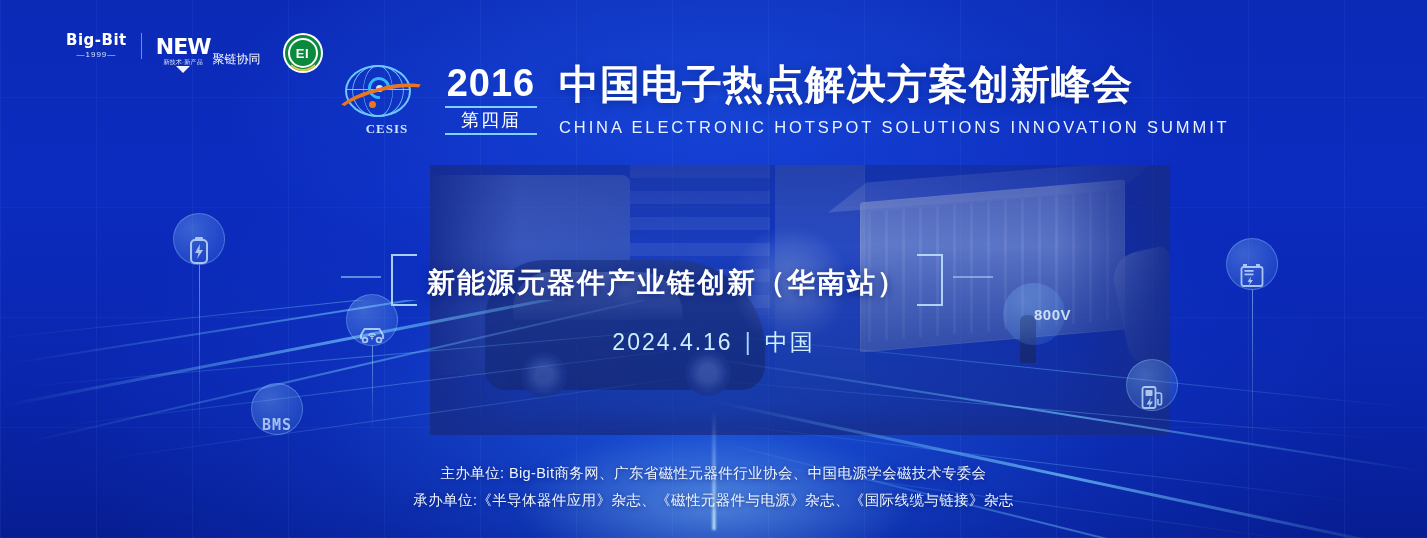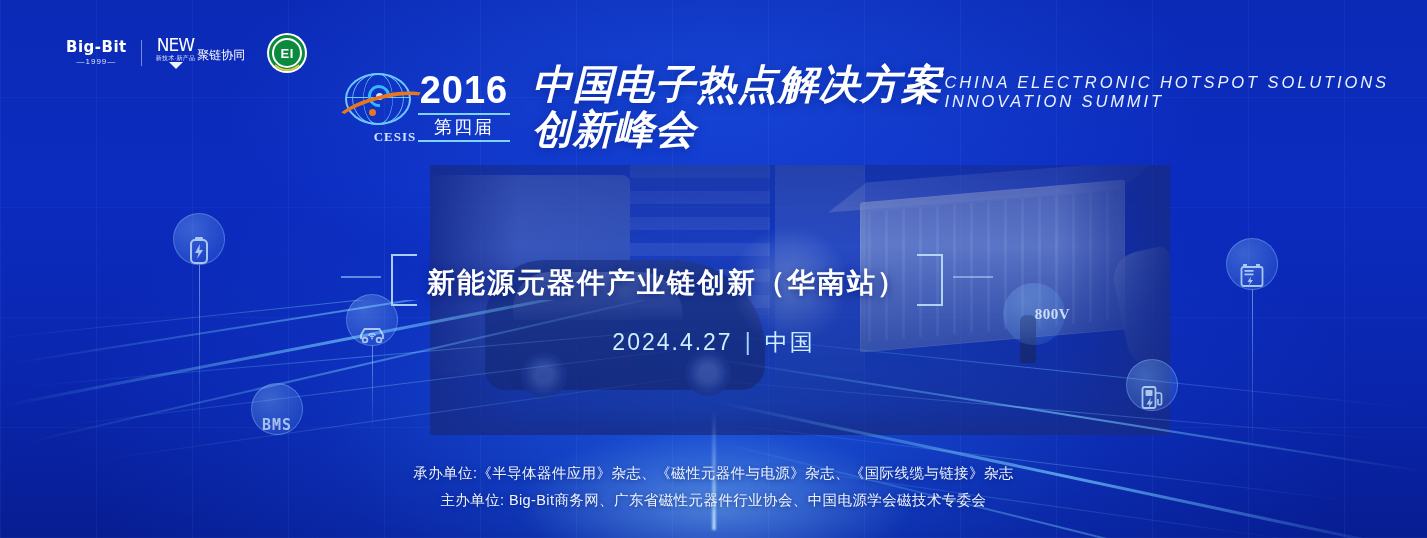--- a/index.html
+++ b/index.html
@@ -61,28 +61,28 @@
   .rays{position:absolute;left:0;top:300px;width:1427px;height:238px;overflow:hidden;pointer-events:none;}
   .ray{position:absolute;height:2px;border-radius:2px;transform-origin:left center;}
   .rayL{right:50%;background:linear-gradient(270deg,rgba(140,225,255,.0),rgba(120,210,255,.75),rgba(190,235,255,.0));}
   .rayR{left:50%;background:linear-gradient(90deg,rgba(140,225,255,.0),rgba(120,210,255,.75),rgba(190,235,255,.0));}
   .corebeam{position:absolute;left:50%;bottom:8px;width:3px;height:120px;transform:translateX(-50%);
     background:linear-gradient(180deg,rgba(190,240,255,0),rgba(210,245,255,.95));filter:blur(1px);}
   .corehalo{position:absolute;left:50%;bottom:-40px;width:420px;height:150px;transform:translateX(-50%);
     background:radial-gradient(ellipse at center,rgba(150,215,255,.45),rgba(60,140,255,0) 68%);filter:blur(6px);}
 
   
-  .toplogos{position:absolute;left:66px;top:33px;display:flex;align-items:center;gap:14px;}
+  .toplogos{position:absolute;left:66px;top:33px;display:flex;gap:14px;}
   .bigbit{display:flex;flex-direction:column;align-items:center;line-height:1;}
   .bigbit .bb-main{font-size:15px;font-weight:bold;color:#fff;letter-spacing:.5px;font-family:"DejaVu Sans",sans-serif;}
   .bigbit .bb-year{font-size:8px;color:#dbe6ff;letter-spacing:1px;margin-top:3px;}
   .divbar{width:1px;height:26px;background:rgba(255,255,255,.45);}
   .newlogo{display:flex;align-items:flex-end;gap:2px;}
   .newmark{display:flex;flex-direction:column;align-items:center;line-height:1;}
-  .newmark .nw{font-size:17px;font-weight:normal;color:#fff;letter-spacing:-1px;font-family:"DejaVu Sans",sans-serif;}
+  .newmark .nw{font-size:22px;font-weight:bold;color:#fff;letter-spacing:-1px;font-family:"DejaVu Sans",sans-serif;}
   .newmark .nwsub{font-size:6px;color:#e3ecff;letter-spacing:.2px;margin-top:1px;}
   .newmark .nwtri{width:0;height:0;border-left:7px solid transparent;border-right:7px solid transparent;
     border-top:7px solid #fff;margin-top:1px;opacity:.95;}
   .newtail{font-size:12px;color:#fff;margin-bottom:5px;}
   .eiseal{width:40px;height:40px;border-radius:50%;background:#fff;position:relative;
     display:flex;align-items:center;justify-content:center;margin-left:8px;}
   .eiseal .ring{position:absolute;inset:2px;border-radius:50%;border:3px solid #0b8a3d;}
   .eiseal .ring2{position:absolute;inset:7px;border-radius:50%;background:#0b8a3d;}
   .eiseal .eitext{position:relative;z-index:2;color:#fff;font-weight:bold;font-size:13px;letter-spacing:.5px;}
   .eiseal .arc{position:absolute;left:50%;top:50%;transform:translate(-50%,-50%);width:36px;height:36px;
@@ -97,30 +97,30 @@
     border:1.5px solid #6fc8ff;transform:scaleX(.45);}
   .cesis .mer2{position:absolute;left:10px;top:2px;width:66px;height:52px;border-radius:50%;
     border:1.5px solid #6fc8ff;transform:scaleX(.78);}
   .cesis .par{position:absolute;left:11px;top:26px;width:64px;height:0;border-top:1.5px solid #6fc8ff;}
   .cesis .spiral{position:absolute;left:33px;top:14px;width:22px;height:22px;border-radius:50%;
     border:3px solid #37b6ff;border-right-color:transparent;transform:rotate(40deg);}
   .cesis .dot{position:absolute;left:41px;top:22px;width:7px;height:7px;border-radius:50%;background:#cdeaff;}
   .cesis .swoosh{position:absolute;left:0;top:24px;width:96px;height:30px;border-radius:50%;
     border:4px solid transparent;border-top-color:#e8761e;transform:rotate(-14deg);}
   .cesis .cdot{position:absolute;left:34px;top:38px;width:7px;height:7px;border-radius:50%;background:#e8761e;}
-  .cesis .cname{position:absolute;left:12px;bottom:-2px;width:96px;text-align:center;font-size:13px;
+  .cesis .cname{position:absolute;left:4px;bottom:-2px;width:96px;text-align:center;font-size:13px;
     font-weight:bold;color:#cfe4ff;letter-spacing:1px;font-family:"Liberation Serif",serif;}
 
   .yearbox{display:flex;flex-direction:column;align-items:center;}
   .yearbox .yr{font-size:38px;font-weight:bold;color:#fff;line-height:1;letter-spacing:1px;}
   .yearbox .rule{width:92px;height:2px;background:#7fd4ff;margin:4px 0 3px;}
   .yearbox .ed{font-size:18px;font-weight:normal;color:#fff;letter-spacing:2px;line-height:1;}
   .yearbox .rule2{width:92px;height:2px;background:#7fd4ff;margin-top:4px;}
 
-  .titles{display:flex;flex-direction:row;margin-left:8px;font-style:italic;}
+  .titles{display:flex;flex-direction:column;margin-left:8px;}
   .cn-title{font-size:40px;font-weight:bold;color:#fff;letter-spacing:1px;line-height:1.12;
     text-shadow:0 2px 10px rgba(0,30,120,.55);}
   .en-title{font-size:16.5px;color:#e9f3ff;letter-spacing:2.9px;margin-top:11px;}
 
   
   .sloganwrap{position:absolute;left:0;top:143px;width:1427px;text-align:center;}
   .slogan{display:inline-block;position:relative;font-size:84px;font-weight:bold;line-height:1.05;
     letter-spacing:4px;font-family:"DejaVu Sans","Liberation Sans",sans-serif;
     background:linear-gradient(180deg,#ffffff 0%,#ffffff 46%,#d6f6ff 62%,#7fe4f8 82%,#43c8f0 100%);
     -webkit-background-clip:text;background-clip:text;color:transparent;
@@ -157,21 +157,21 @@
     background:radial-gradient(circle at 35% 30%, rgba(150,205,255,.34), rgba(60,130,245,.16));
     border:1px solid rgba(175,220,255,.30);display:flex;align-items:flex-end;justify-content:center;}
   .pin .stem{width:1px;margin:0 auto;background:linear-gradient(180deg,rgba(170,220,255,.55),rgba(170,220,255,0));}
   .pin svg{opacity:.78;}
   .bmslabel{font-size:15px;font-weight:bold;color:rgba(215,235,255,.72);letter-spacing:1px;
     font-family:"DejaVu Sans Mono",monospace;}
   .v800{position:absolute;left:1003px;top:283px;width:62px;height:62px;border-radius:50%;
     background:radial-gradient(circle at 38% 32%, rgba(150,205,255,.30), rgba(60,130,245,.13));
     display:flex;align-items:center;justify-content:center;}
   .v800 span{font-size:15px;font-weight:bold;color:rgba(225,242,255,.85);letter-spacing:.5px;
-    font-family:Liberation Serif, serif;margin-left:37px;}
+    font-family:Liberation Sans, sans-serif;margin-left:37px;}
 </style>
 </head>
 <body>
 
 <div id="banner">
 
   <div class="grid"></div>
   <div class="grid2"></div>
 
   <div class="photoband">
@@ -266,27 +266,27 @@
       <div class="tick l"></div>
       <div class="brk l"></div>
       <div class="txt">新能源元器件产业链创新（华南站）</div>
       <div class="brk r"></div>
       <div class="tick r"></div>
     </div>
   </div>
 
   <div class="datewrap">
     <div class="dateline">
-      <span>2024.4.27</span><span class="sep">|</span><span>中国</span>
+      <span>2024.4.16</span><span class="sep">|</span><span>中国</span>
     </div>
   </div>
 
   <div class="footer">
+    <div>主办单位: Big-Bit商务网、广东省磁性元器件行业协会、中国电源学会磁技术专委会</div>
     <div>承办单位:《半导体器件应用》杂志、《磁性元器件与电源》杂志、《国际线缆与链接》杂志</div>
-    <div>主办单位: Big-Bit商务网、广东省磁性元器件行业协会、中国电源学会磁技术专委会</div>
   </div>
 
   <div class="pin" style="left:173px;top:213px;">
     <div class="bub">
       <svg width="24" height="28" viewBox="0 0 24 28">
         <rect x="8" y="1" width="8" height="3" rx="1" fill="#cfe8ff"></rect>
         <rect x="4" y="4" width="16" height="23" rx="4" fill="none" stroke="#cfe8ff" stroke-width="2"></rect>
         <polygon points="13,8 8,17 11.5,17 10,23 16,14 12.5,14" fill="#cfe8ff"></polygon>
       </svg>
     </div>

